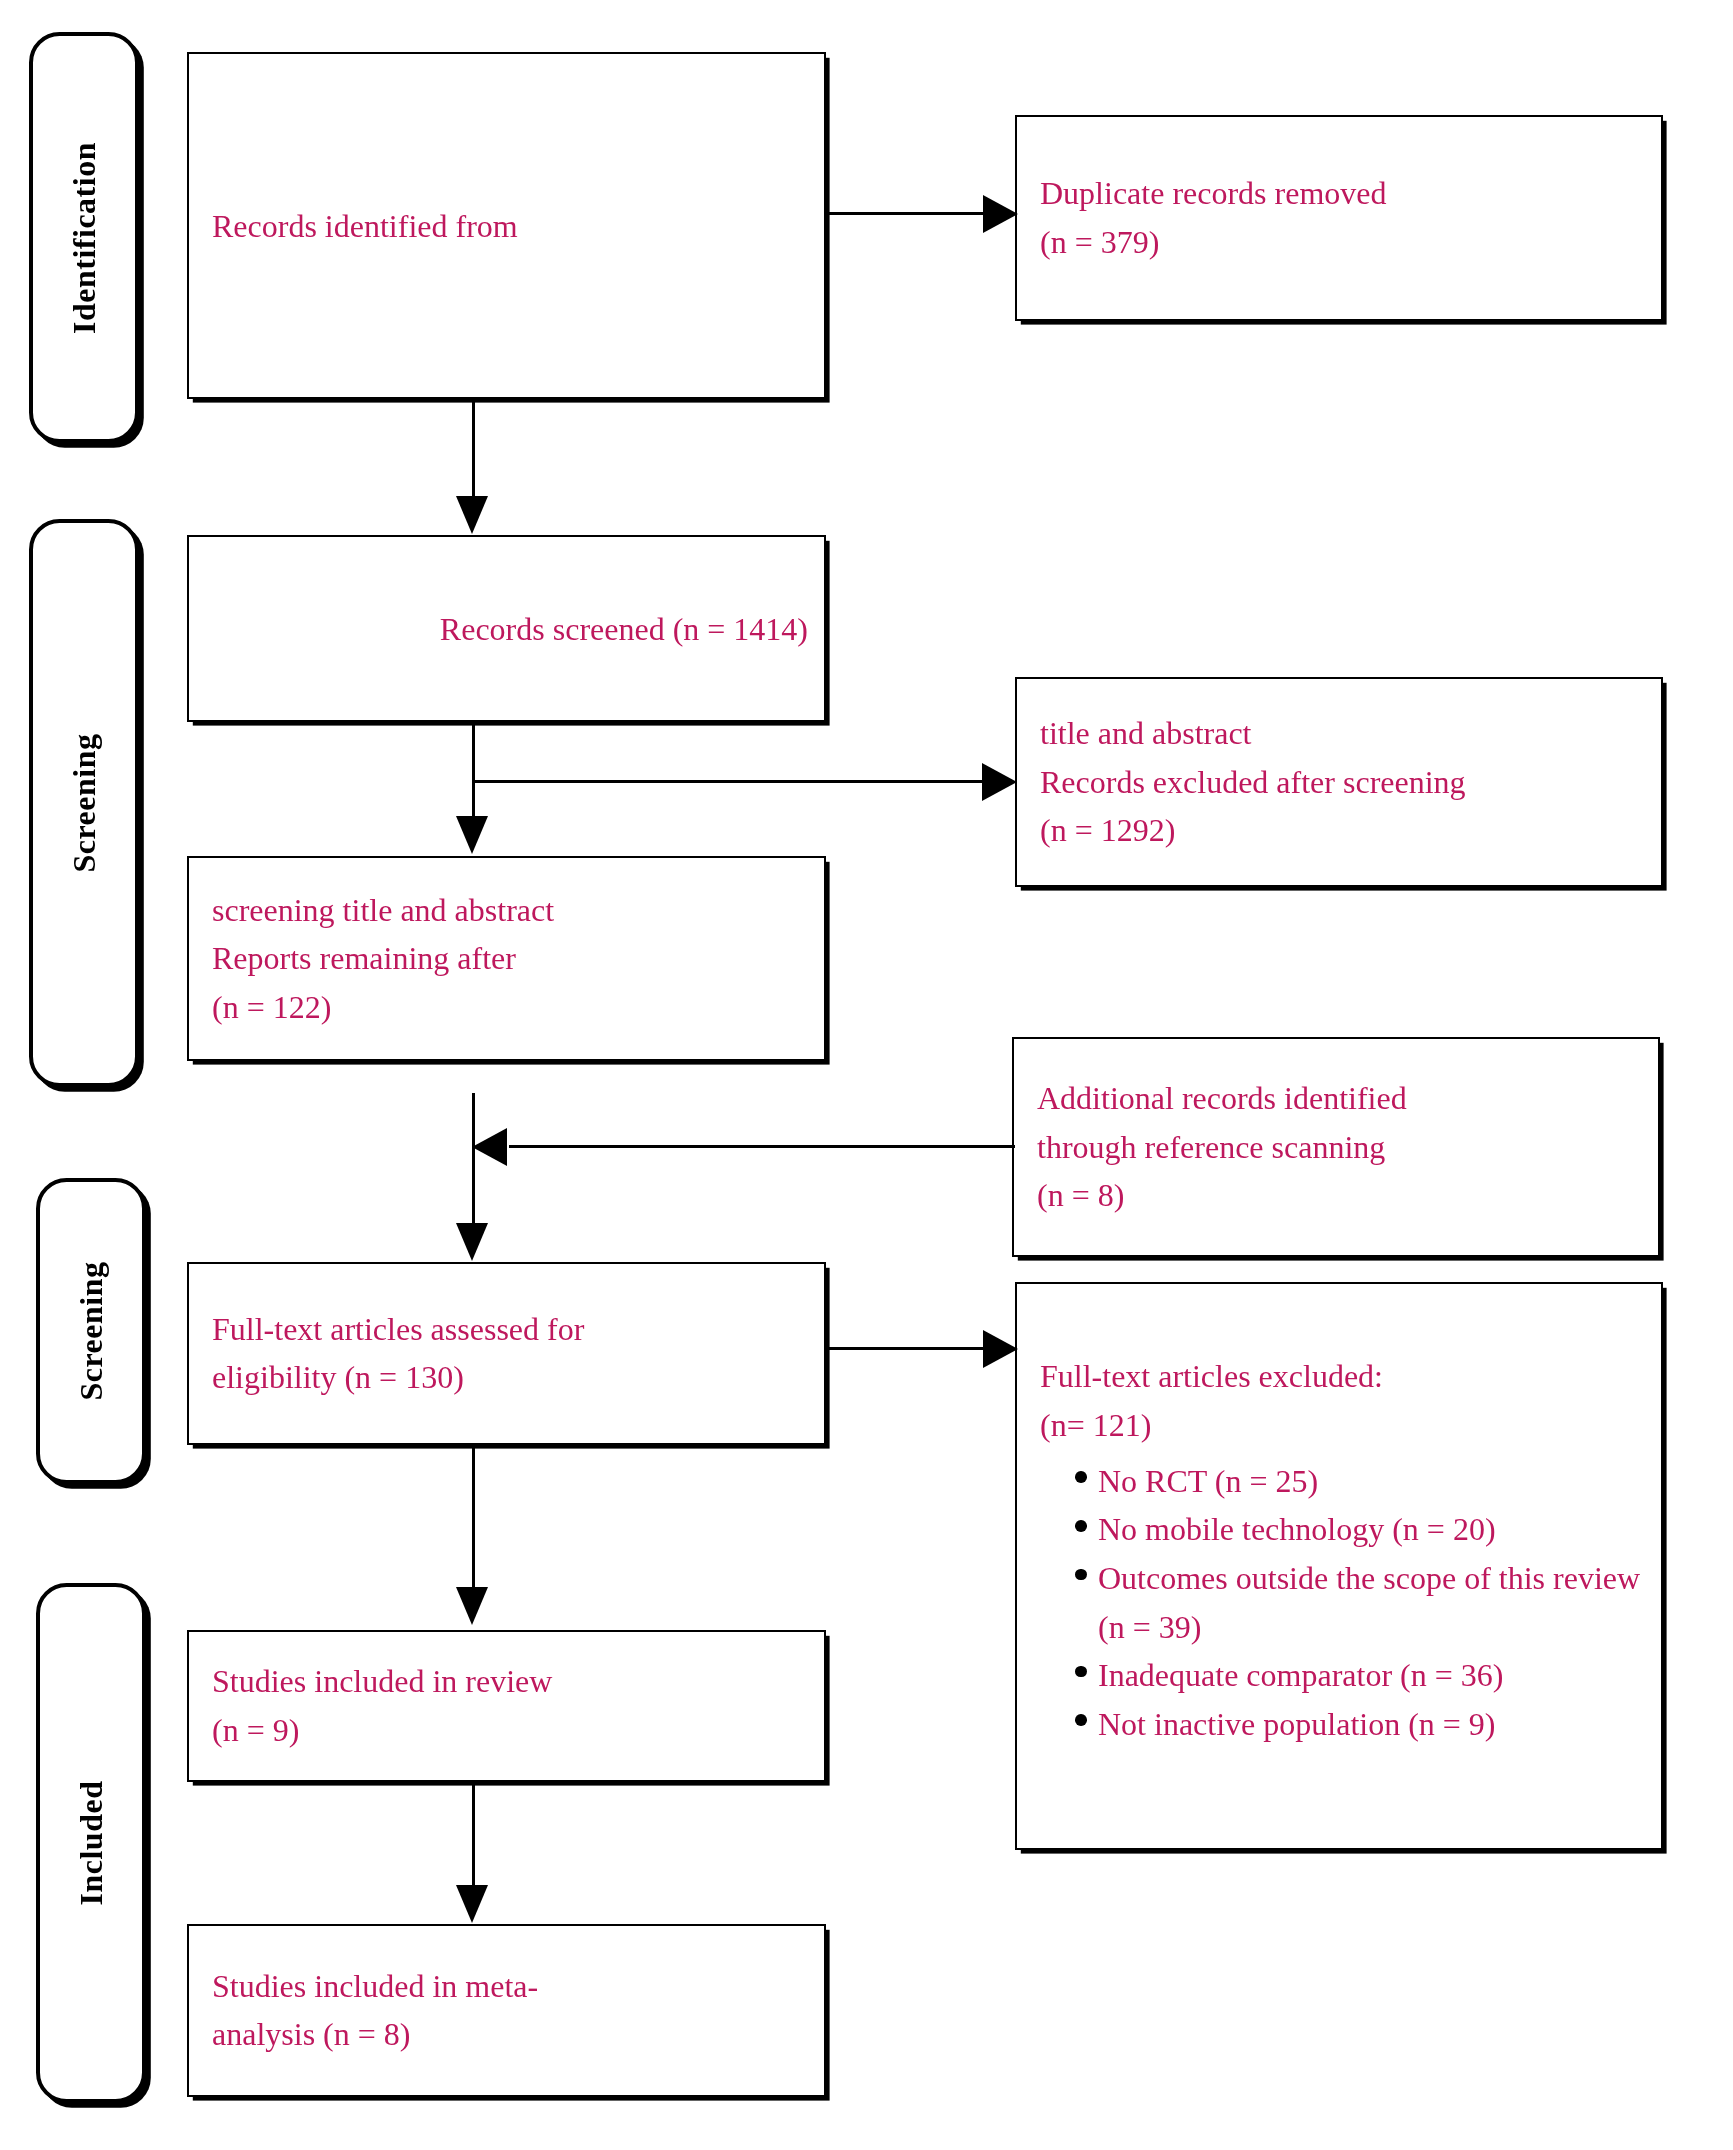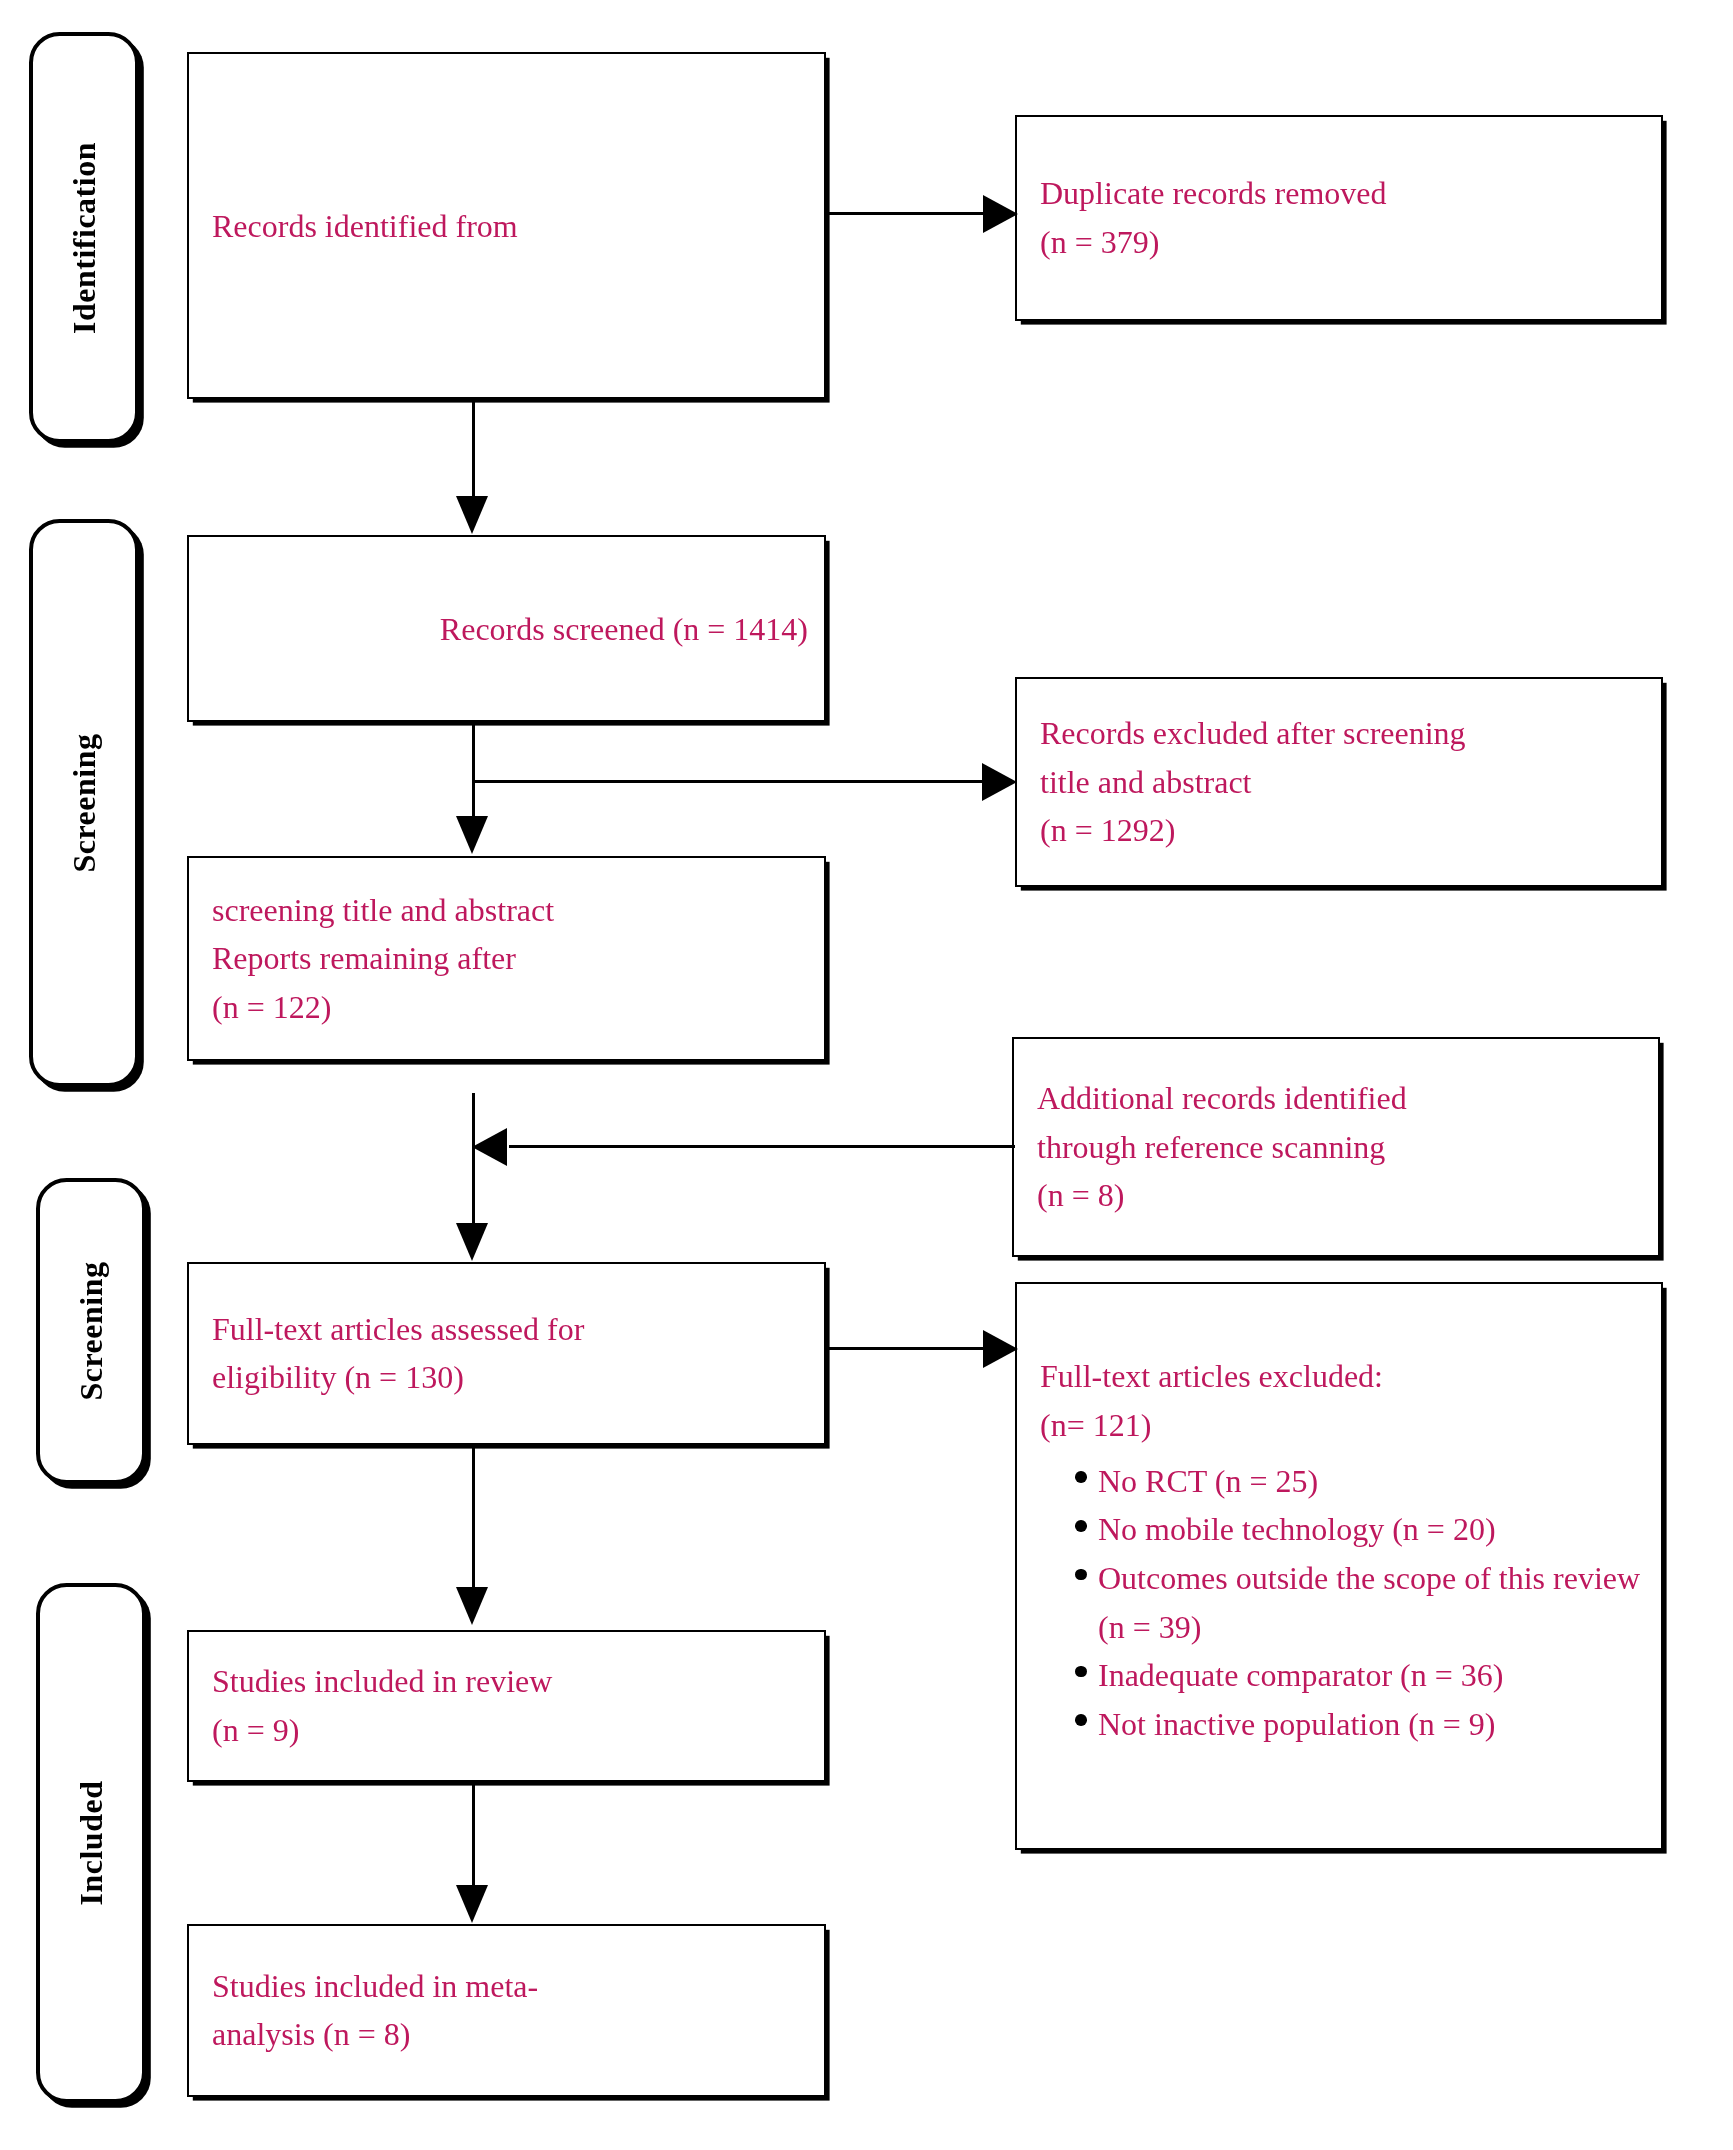--- a/index.html
+++ b/index.html
@@ -105,22 +105,22 @@
 
   <div class="box" style="left:1015px;top:115px;width:648px;height:206px;">
     <div class="box-text mid">
       <div>Duplicate records removed</div>
       <div>(n = 379)</div>
     </div>
   </div>
 
   <div class="box" style="left:1015px;top:677px;width:648px;height:210px;">
     <div class="box-text mid">
+      <div>title and abstract</div>
       <div>Records excluded after screening</div>
-      <div>title and abstract</div>
       <div>(n = 1292)</div>
     </div>
   </div>
 
   <div class="box" style="left:1012px;top:1037px;width:648px;height:220px;">
     <div class="box-text mid">
       <div>Additional records identified</div>
       <div>through reference scanning</div>
       <div>(n = 8)</div>
     </div>

